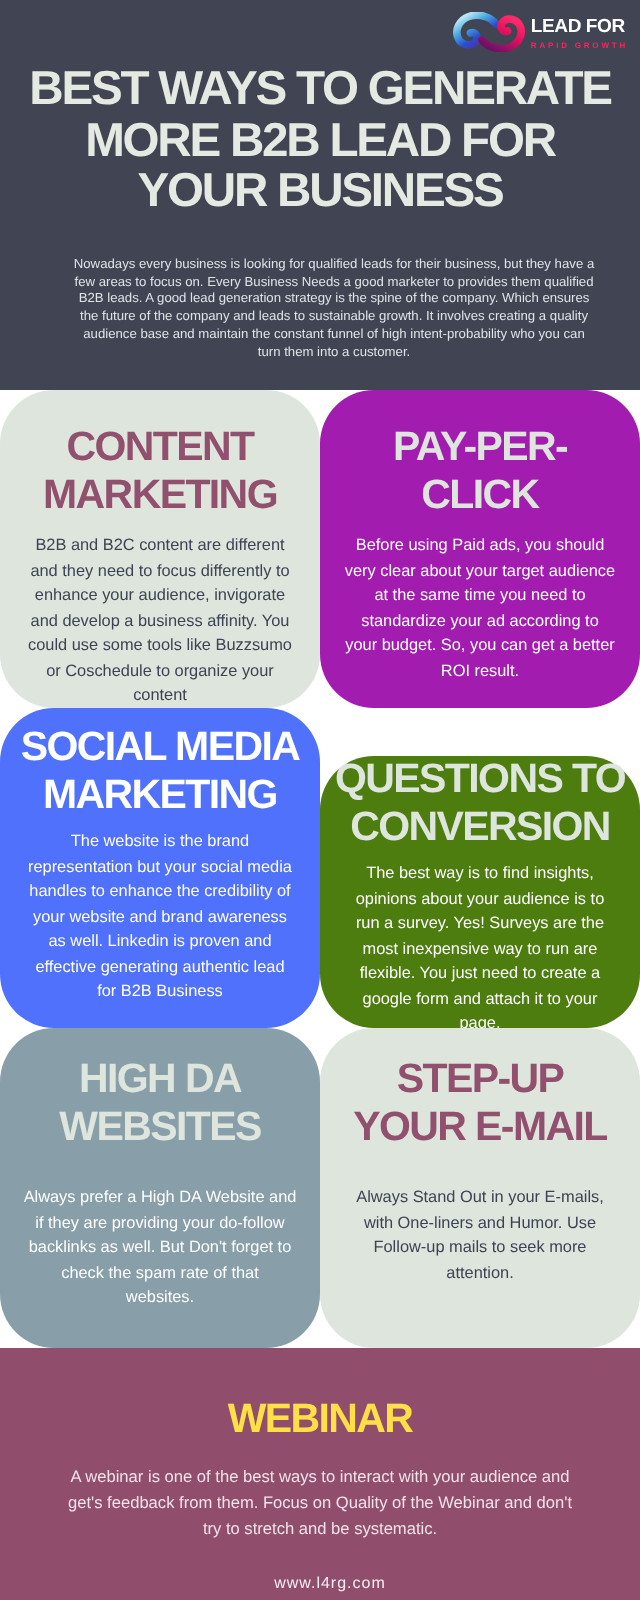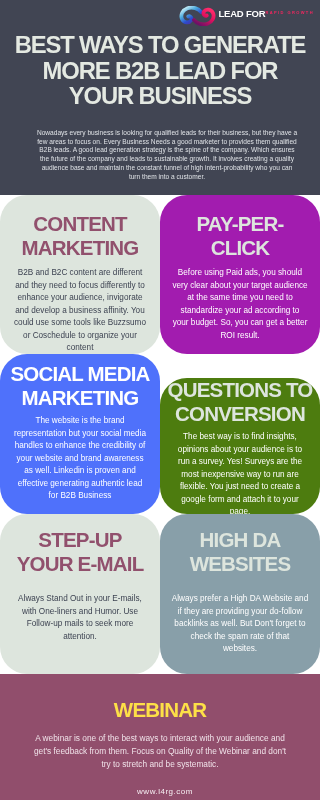--- a/index.html
+++ b/index.html
@@ -5,21 +5,21 @@
 <style>
   html,body{margin:0;padding:0;background:#fff;}
   body{width:320px;height:800px;overflow:hidden;
        font-family:"Liberation Sans",sans-serif;}
   .page{width:320px;height:800px;position:relative;overflow:hidden;}
 
   
   .header{background:#414553;height:195px;position:relative;box-sizing:border-box;}
   .logo{position:absolute;right:6px;top:6px;display:flex;align-items:flex-start;}
   .logo-mark{width:37px;height:20px;flex:0 0 auto;}
-  .logo-text{display:flex;flex-direction:row;margin-left:2px;padding-top:3px;}
+  .logo-text{display:flex;flex-direction:column;margin-left:2px;padding-top:3px;}
   .logo-name{color:#ffffff;font-weight:bold;font-size:9.5px;line-height:9.5px;letter-spacing:-0.2px;}
   .logo-tag{color:#f5265f;font-weight:bold;font-size:4px;line-height:7px;letter-spacing:1.4px;}
 
   .title{color:#e4e9e2;text-align:center;font-weight:bold;
          font-size:23.8px;line-height:25.5px;letter-spacing:-1.12px;
          margin:0;position:absolute;top:32px;left:0;right:0;}
 
   .intro{color:#dfe2e6;text-align:center;font-size:6.6px;line-height:8.7px;
          margin:0;position:absolute;top:129px;left:36px;width:262px;}
 
@@ -108,27 +108,27 @@
       <div class="c-body">Before using Paid ads, you should<br>very clear about your target audience<br>at the same time you need to<br>standardize your ad according to<br>your budget. So, you can get a better<br>ROI result.</div>
     </div>
     <div class="cell cell-3">
       <div class="c-title">SOCIAL MEDIA<br>MARKETING</div>
       <div class="c-body">The website is the brand<br>representation but your social media<br>handles to enhance the credibility of<br>your website and brand awareness<br>as well. Linkedin is proven and<br>effective generating authentic lead<br>for B2B Business</div>
     </div>
     <div class="cell cell-4">
       <div class="c-title">QUESTIONS TO<br>CONVERSION</div>
       <div class="c-body">The best way is to find insights,<br>opinions about your audience is to<br>run a survey. Yes! Surveys are the<br>most inexpensive way to run are<br>flexible. You just need to create a<br>google form and attach it to your<br>page.</div>
     </div>
+    <div class="cell cell-5">
+      <div class="c-title">HIGH DA<br>WEBSITES</div>
+      <div class="c-body">Always prefer a High DA Website and<br>if they are providing your do-follow<br>backlinks as well. But Don't forget to<br>check the spam rate of that<br>websites.</div>
+    </div>
     <div class="cell cell-6">
       <div class="c-title">STEP-UP<br>YOUR E-MAIL</div>
       <div class="c-body">Always Stand Out in your E-mails,<br>with One-liners and Humor. Use<br>Follow-up mails to seek more<br>attention.</div>
-    </div>
-    <div class="cell cell-5">
-      <div class="c-title">HIGH DA<br>WEBSITES</div>
-      <div class="c-body">Always prefer a High DA Website and<br>if they are providing your do-follow<br>backlinks as well. But Don't forget to<br>check the spam rate of that<br>websites.</div>
     </div>
   </div>
 
   <div class="webinar">
     <div class="w-title">WEBINAR</div>
     <div class="w-body">A webinar is one of the best ways to interact with your audience and<br>get's feedback from them. Focus on Quality of the Webinar and don't<br>try to stretch and be systematic.</div>
     <div class="w-url">www.l4rg.com</div>
   </div>
 
 </div>

